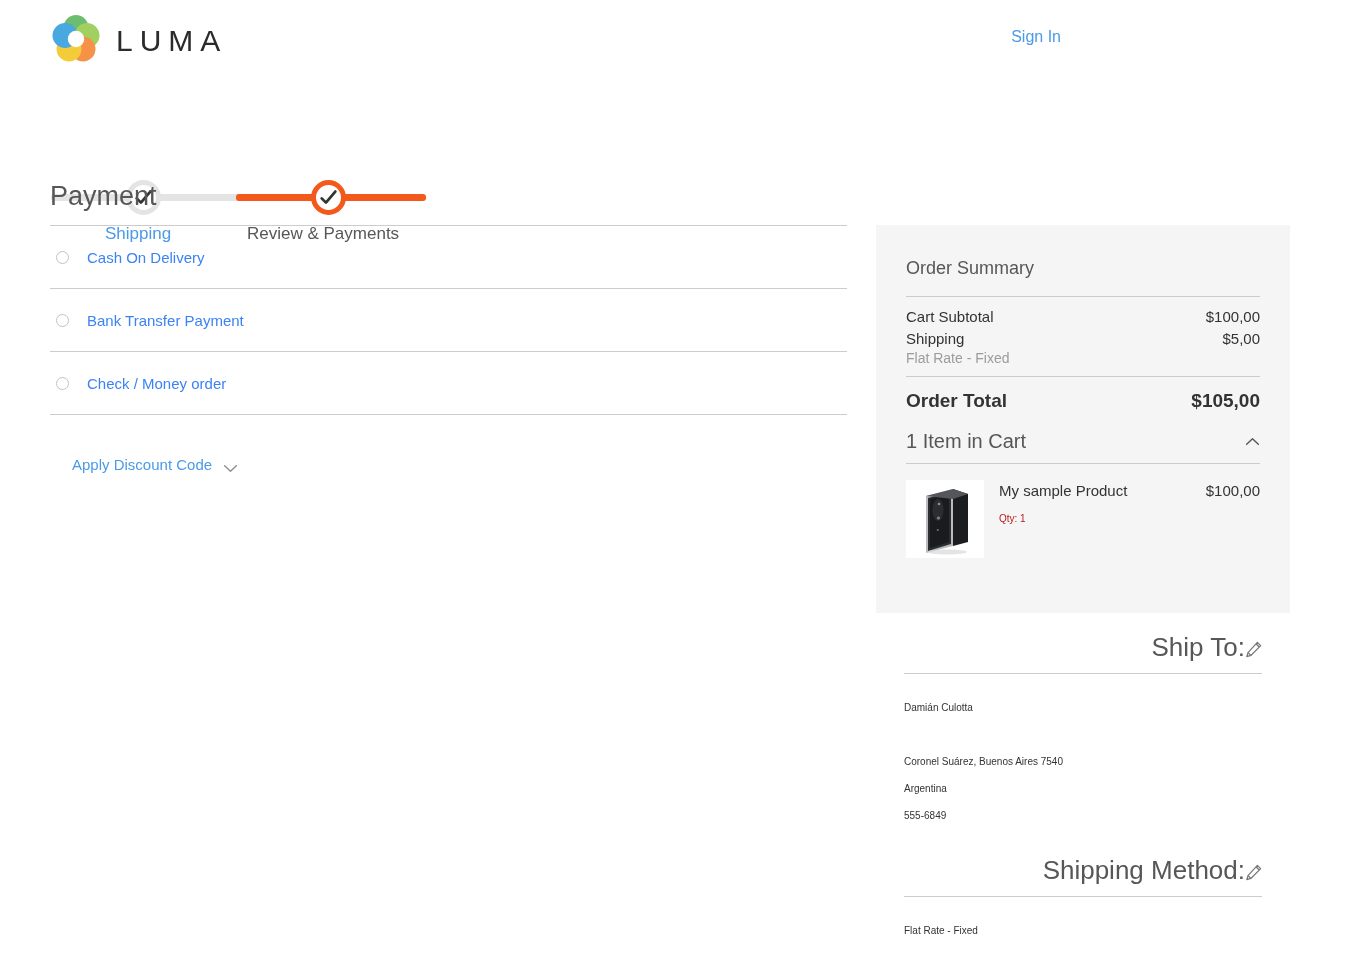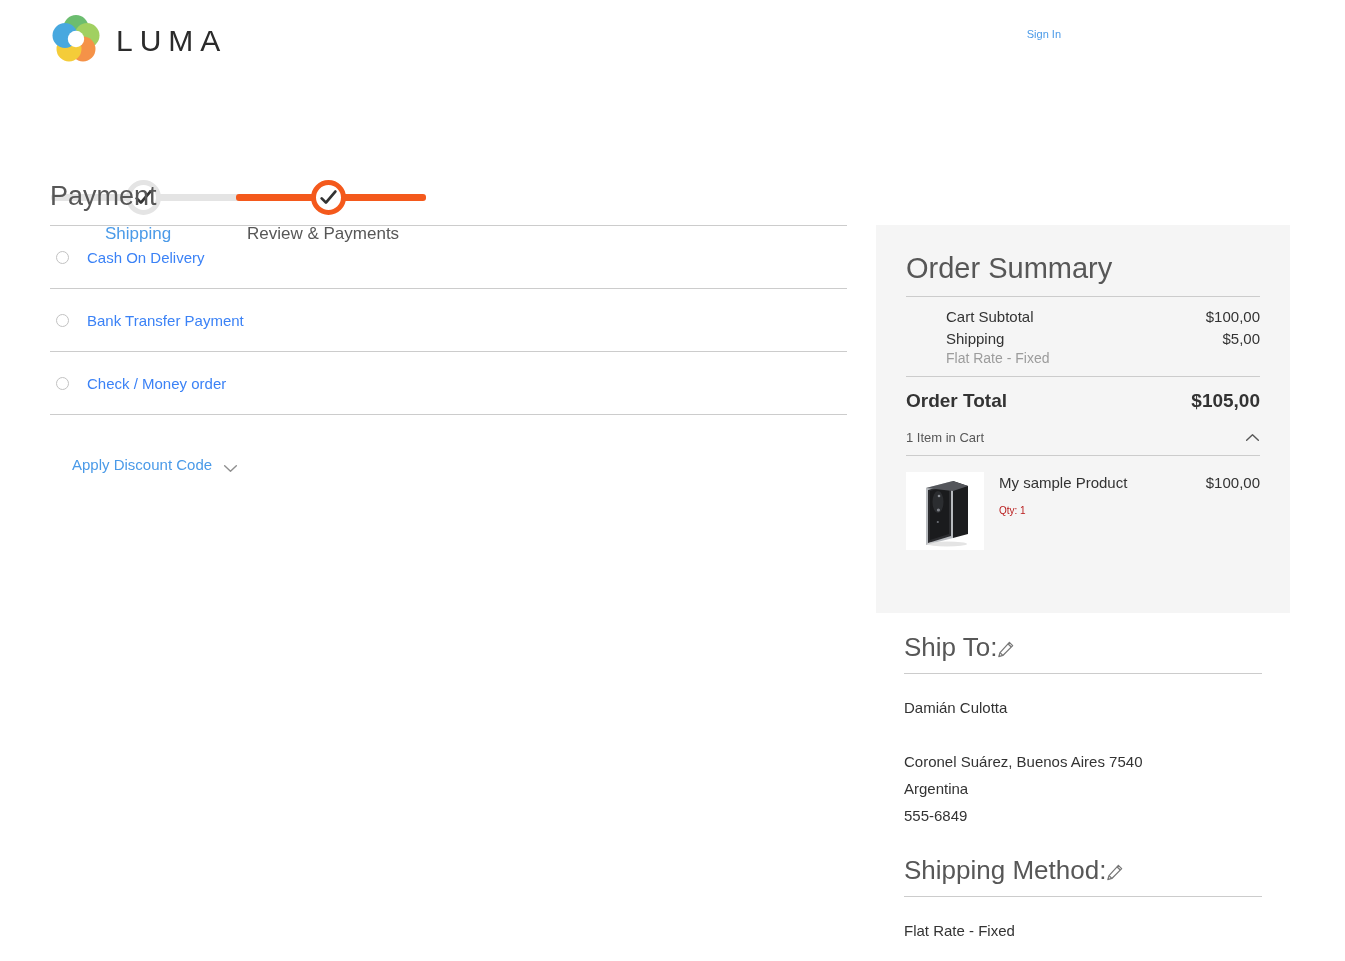--- a/index.html
+++ b/index.html
@@ -19,21 +19,21 @@
     position: absolute; left: 50px; top: 15px;
     display: flex; align-items: center; gap: 14px;
   }
   .logo-mark { width: 52px; height: 52px; position: relative; }
   .logo-text {
     font-size: 30px; letter-spacing: 7px; color: #2b2b2b;
     font-weight: 400; line-height: 1;
   }
   .sign-in-link {
     position: absolute; right: 47px; top: 28px;
-    font-size: 11px; color: #4a9ae8; text-decoration: none; cursor: pointer;
+    font-size: 16px; color: #4a9ae8; text-decoration: none; cursor: pointer;
   }
 
   
   .progress { position: absolute; left: 0; top: 90px; width: 1345px; height: 78px; }
   .prog-line { position: absolute; height: 7px; border-radius: 3px; top: 104px; }
   .prog-line.gray  { left: 51px;  width: 190px; background: #e4e4e4; }
   .prog-line.orange { left: 236px; width: 190px; background: #f4591c; }
   .prog-node {
     position: absolute; top: 90px; width: 35px; height: 35px;
     border-radius: 50%; background: #ffffff;
@@ -72,61 +72,61 @@
   }
   .chev { width: 15px; height: 9px; display: block; }
 
   
   .summary-panel {
     position: absolute; left: 876px; top: 225px;
     width: 414px; height: 388px; background: #f5f5f5;
   }
   .summary-inner { padding: 26px 30px 0 30px; }
   .summary-title {
-    font-size: 29px; font-weight: 300; color: #575757; line-height: 34px;
+    font-size: 18px; font-weight: 300; color: #575757; line-height: 34px;
     padding-bottom: 11px;
   }
   .srule { height: 1px; background: #cccccc; }
-  .totals { padding-top: 11px; margin-left: 40px; }
+  .totals { padding-top: 11px; }
   .tot-row {
     display: flex; justify-content: space-between; align-items: baseline;
     font-size: 15px; color: #333333; margin-bottom: 5px;
   }
   .tot-sub {
     font-size: 14px; color: #9c9c9c; margin-top: -2px; margin-bottom: 10px;
   }
   .tot-row.grand {
     font-size: 19px; font-weight: bold; color: #333333;
     padding-top: 13px; margin-bottom: 12px;
   }
   .cart-toggle {
     display: flex; justify-content: space-between; align-items: center;
-    font-size: 13px; color: #575757; padding: 6px 0 10px 0; cursor: pointer;
+    font-size: 20px; color: #575757; padding: 6px 0 10px 0; cursor: pointer;
   }
   .caret { width: 15px; height: 9px; display: block; }
   .cart-item { display: flex; padding-top: 16px; }
   .thumb {
     width: 78px; height: 78px; background: #ffffff; flex: none;
     position: relative; overflow: hidden;
   }
   .item-mid { flex: 1; padding-left: 15px; }
   .item-name { font-size: 15px; color: #333333; line-height: 22px; }
   .item-qty  { font-size: 10px; color: #b91c1c; line-height: 22px; margin-top: 6px; }
   .item-price { font-size: 15px; color: #333333; line-height: 22px; white-space: nowrap; }
 
   .info-block { position: absolute; left: 904px; width: 358px; }
   .info-head {
-    display: flex; justify-content: flex-start; align-items: flex-end;
+    display: flex; justify-content: flex-end; align-items: flex-end;
     padding-bottom: 9px;
   }
   .info-title { font-size: 26px; font-weight: 300; color: #575757; line-height: 34px; }
   .pencil { width: 17px; height: 17px; display: block; cursor: pointer; margin-bottom: 6px; }
   .info-rule { height: 1px; background: #cccccc; }
   .info-body { padding-top: 20px; }
-  .info-line { font-size: 15px; color: #333333; line-height: 27px; }
+  .info-line { font-size: 10px; color: #333333; line-height: 27px; }
   .info-gap { height: 27px; }
 
   #ship-to-block { top: 630px; }
   #ship-method-block { top: 853px; }
 </style>
 </head>
 <body>
 
 <div class="page">
 

